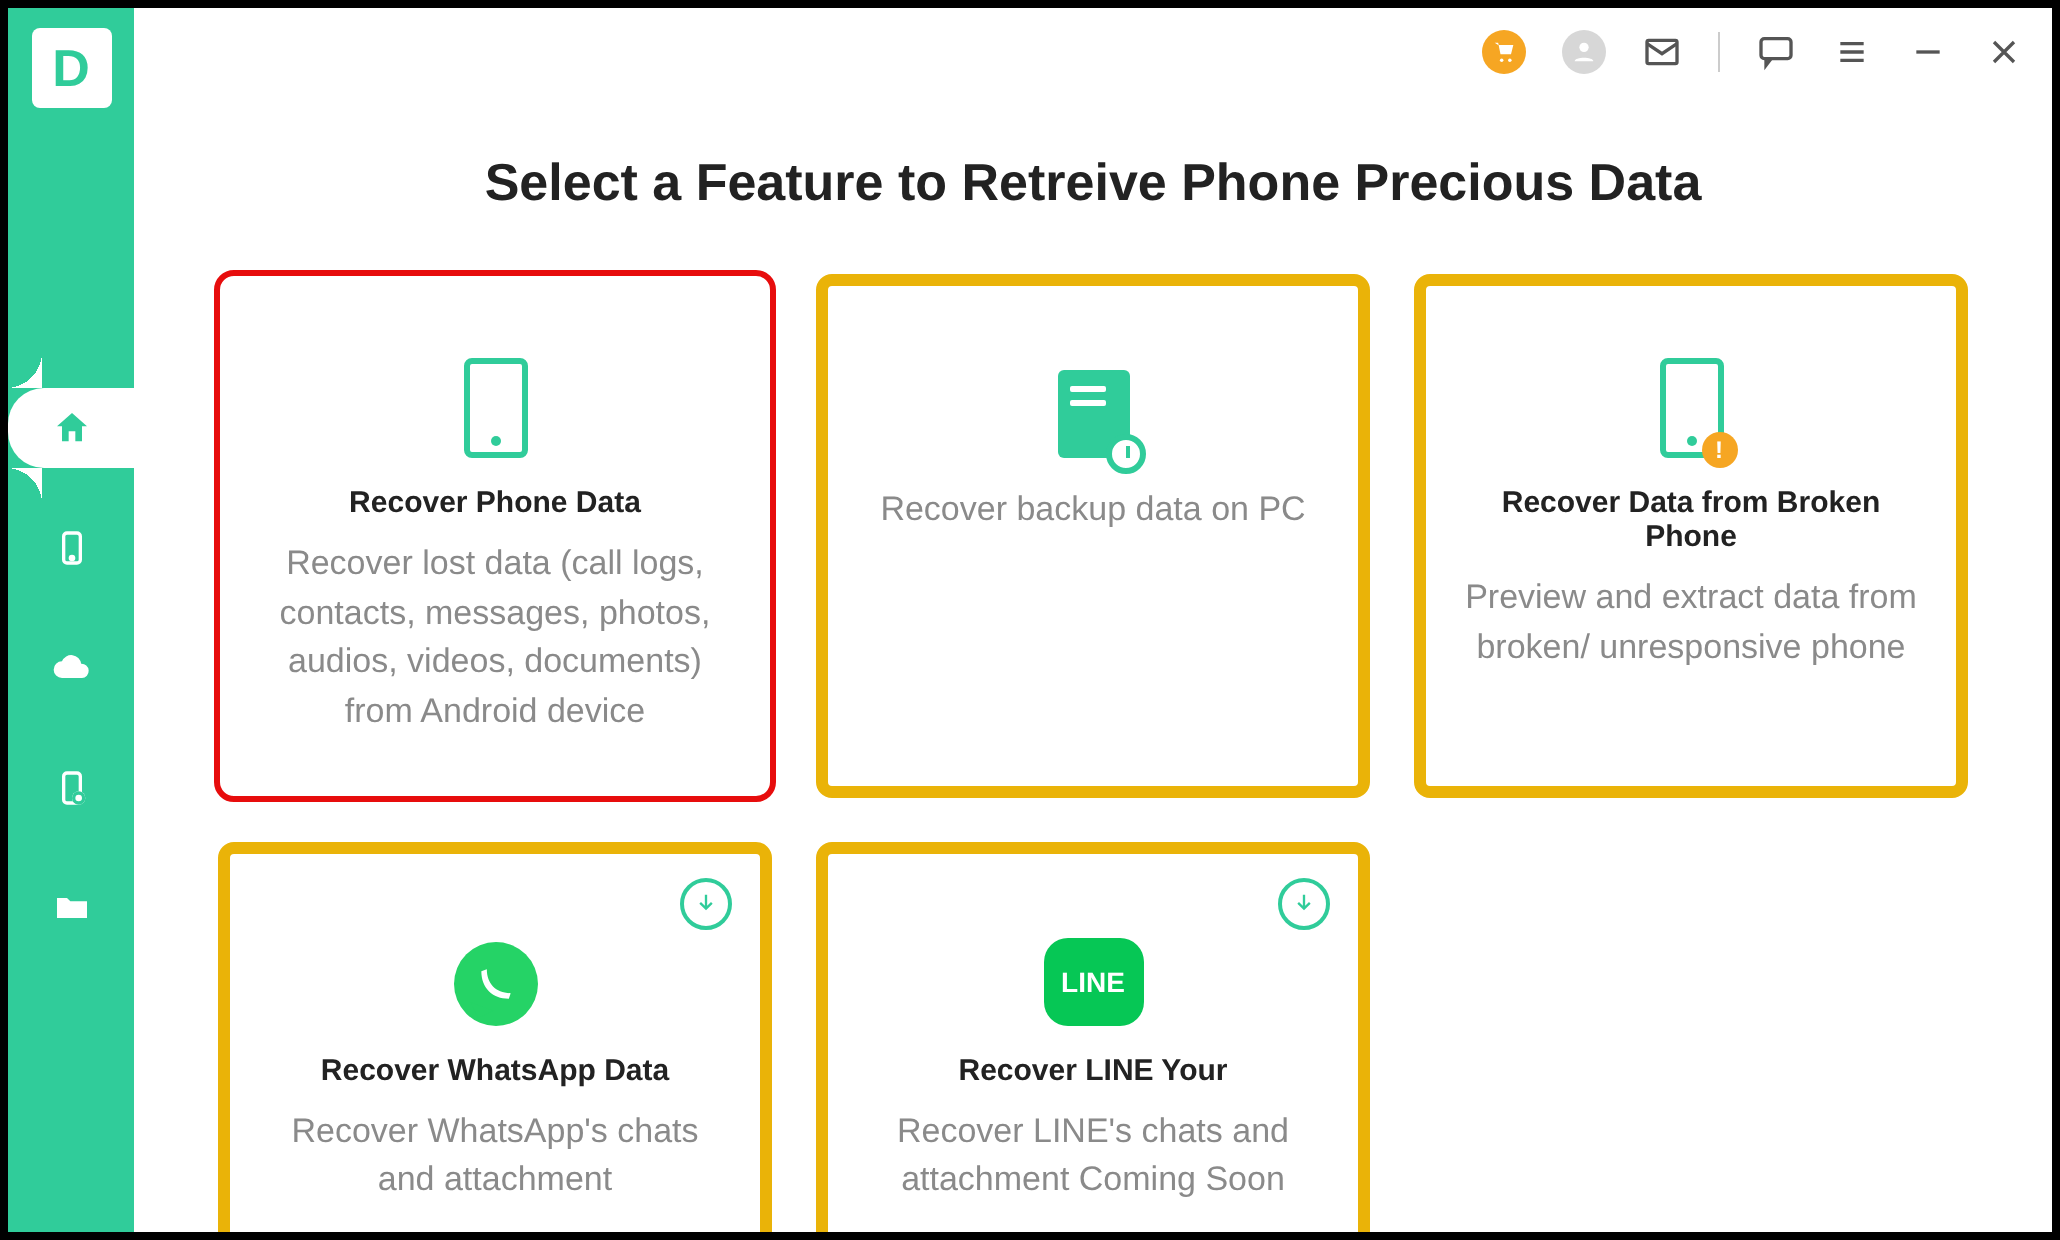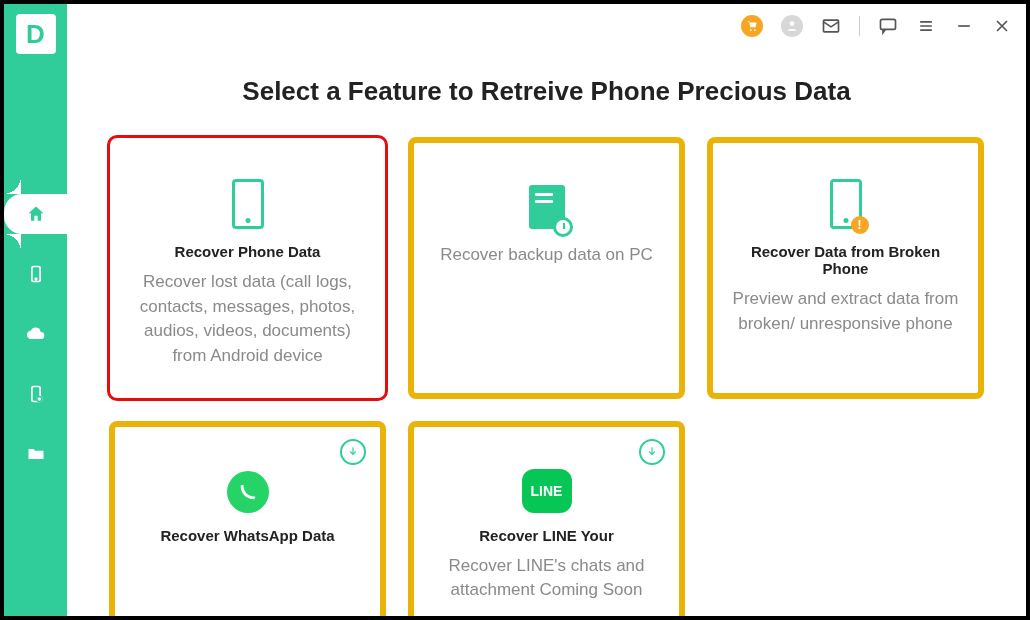--- a/index.html
+++ b/index.html
@@ -202,20 +202,21 @@
             </svg>
           </div>
         <div class="card-icon">
           <div class="wa-ic">
               <svg width="22" height="22" viewBox="0 0 24 24" fill="#fff">
                 <path d="M7 4c0 8 5 13 13 13l-1 3c-9 0-15-6-15-15z"></path>
               </svg>
             </div>
         </div>
         <div class="card-title">Recover WhatsApp Data</div>
+        <div class="card-desc">Recover WhatsApp's chats and attachment</div>
       </div>
 
       <div class="card">
         <div class="dl-badge">
             <svg viewBox="0 0 24 24" fill="none" stroke-width="2">
               <path d="M12 4v12M7 11l5 5 5-5"></path>
             </svg>
           </div>
         <div class="card-icon">
           <div class="line-ic">LINE</div>

